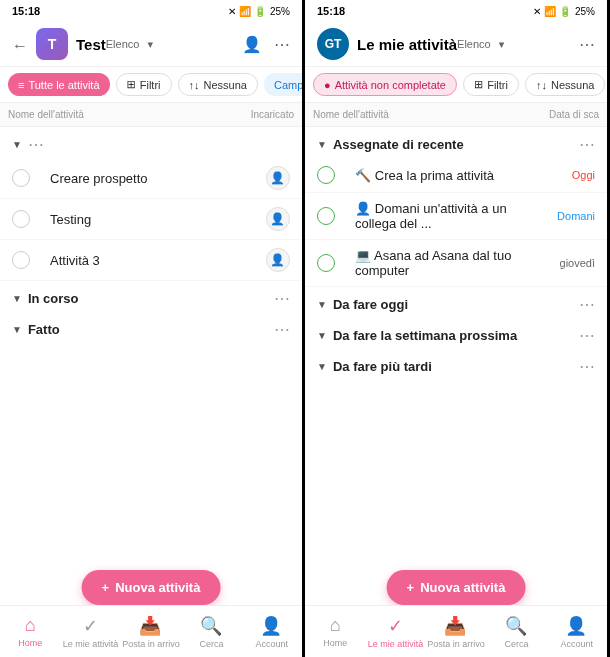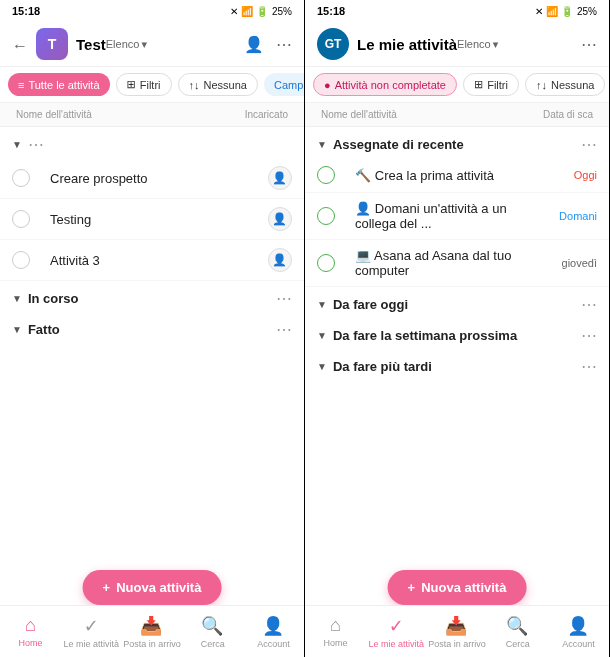--- a/index.html
+++ b/index.html
@@ -13,21 +13,21 @@
     }
 
     .phone-panel {
       width: 305px;
       height: 657px;
       background: #fff;
       display: flex;
       flex-direction: column;
       overflow: hidden;
       position: relative;
-      border-right: 1px solid #000000;
+      border-right: 3px solid #000000;
     }
 
     
     .status-bar {
       display: flex;
       justify-content: space-between;
       align-items: center;
       padding: 4px 12px;
       height: 22px;
       background: #fff;
@@ -83,21 +83,21 @@
     .app-header-title .title {
       font-size: 15px;
       font-weight: 600;
       color: #000;
     }
     .app-header-title .subtitle {
       font-size: 11px;
       color: #666;
       display: flex;
       align-items: center;
-      gap: 2px;
+      gap: 8px;
     }
     .app-header-actions {
       display: flex;
       gap: 12px;
       align-items: center;
     }
     .header-icon {
       color: #666;
       font-size: 16px;
       cursor: pointer;
@@ -136,21 +136,21 @@
     }
     .filter-chip.active-blue {
       background: #E8F4FD;
       color: #1976D2;
       border: none;
     }
 
     
     .table-header {
       display: flex;
-      padding: 6px 16px;
+      padding: 6px 8px;
       background: #fafafa;
       border-bottom: 1px solid #eee;
     }
     .table-header-col {
       font-size: 10px;
       color: #999;
       font-weight: 500;
     }
     .table-header-col.main { flex: 1; }
     .table-header-col.right { width: 60px; text-align: right; font-size: 10px; }

